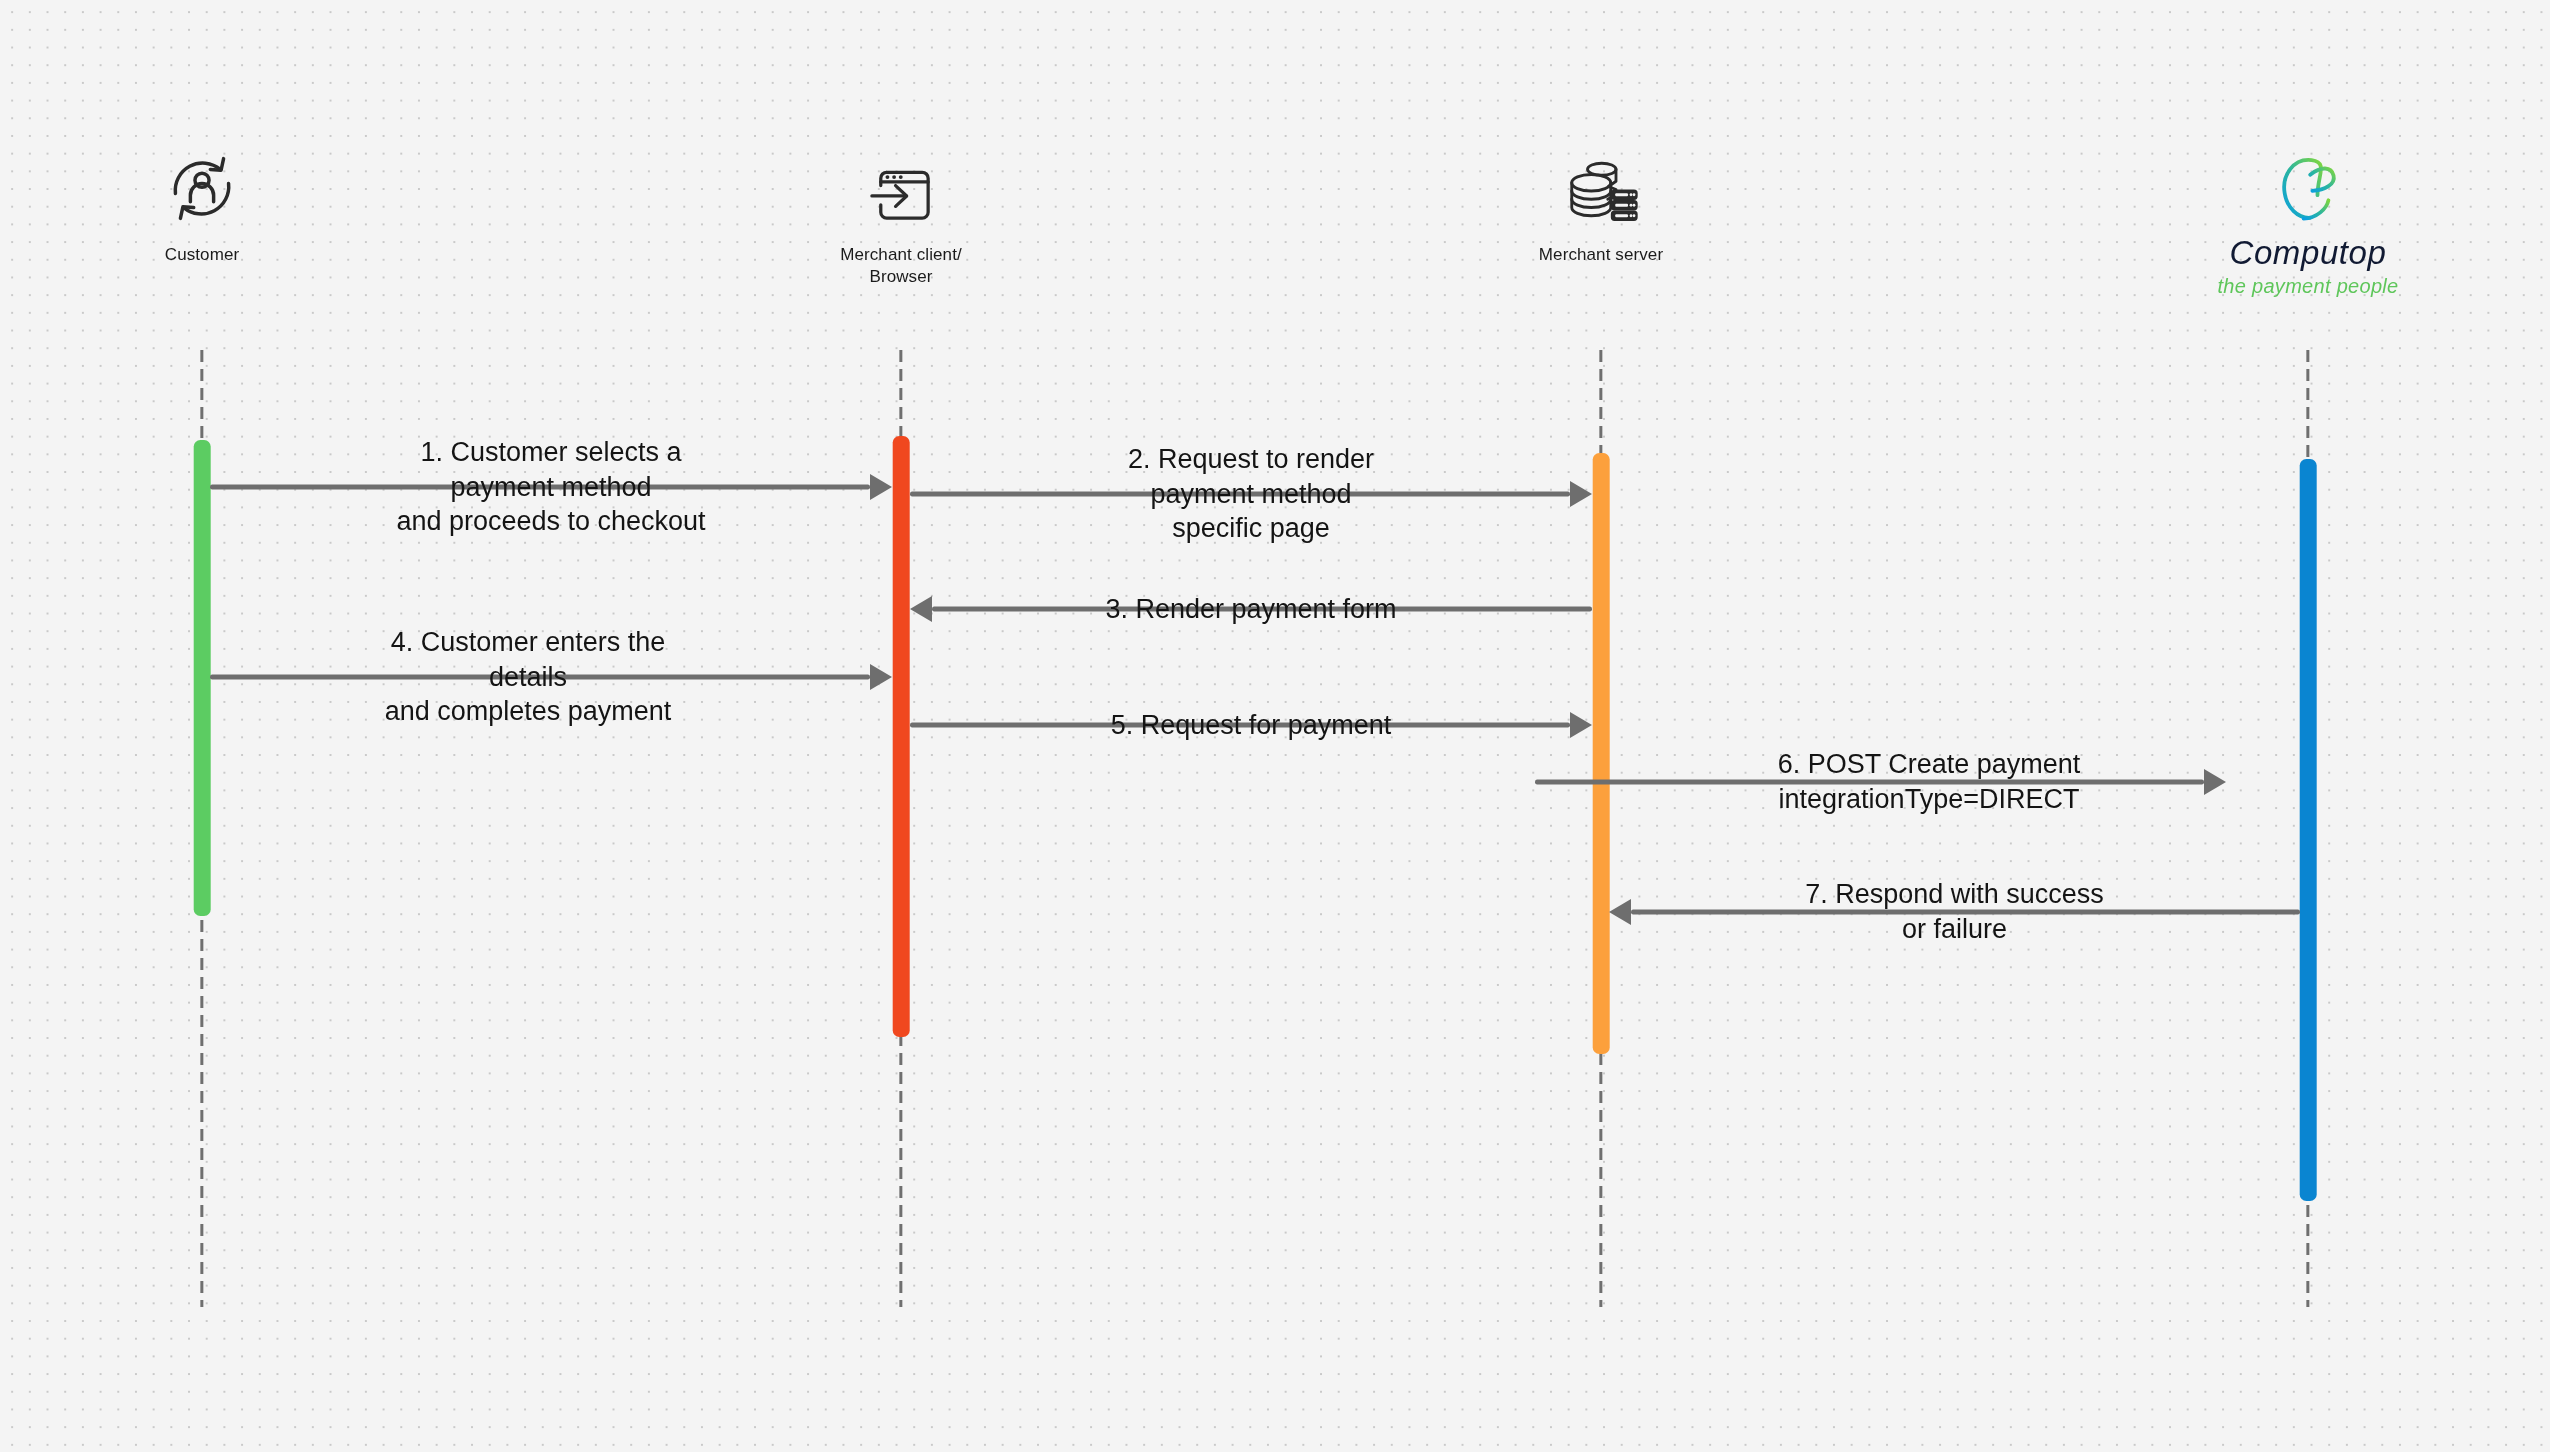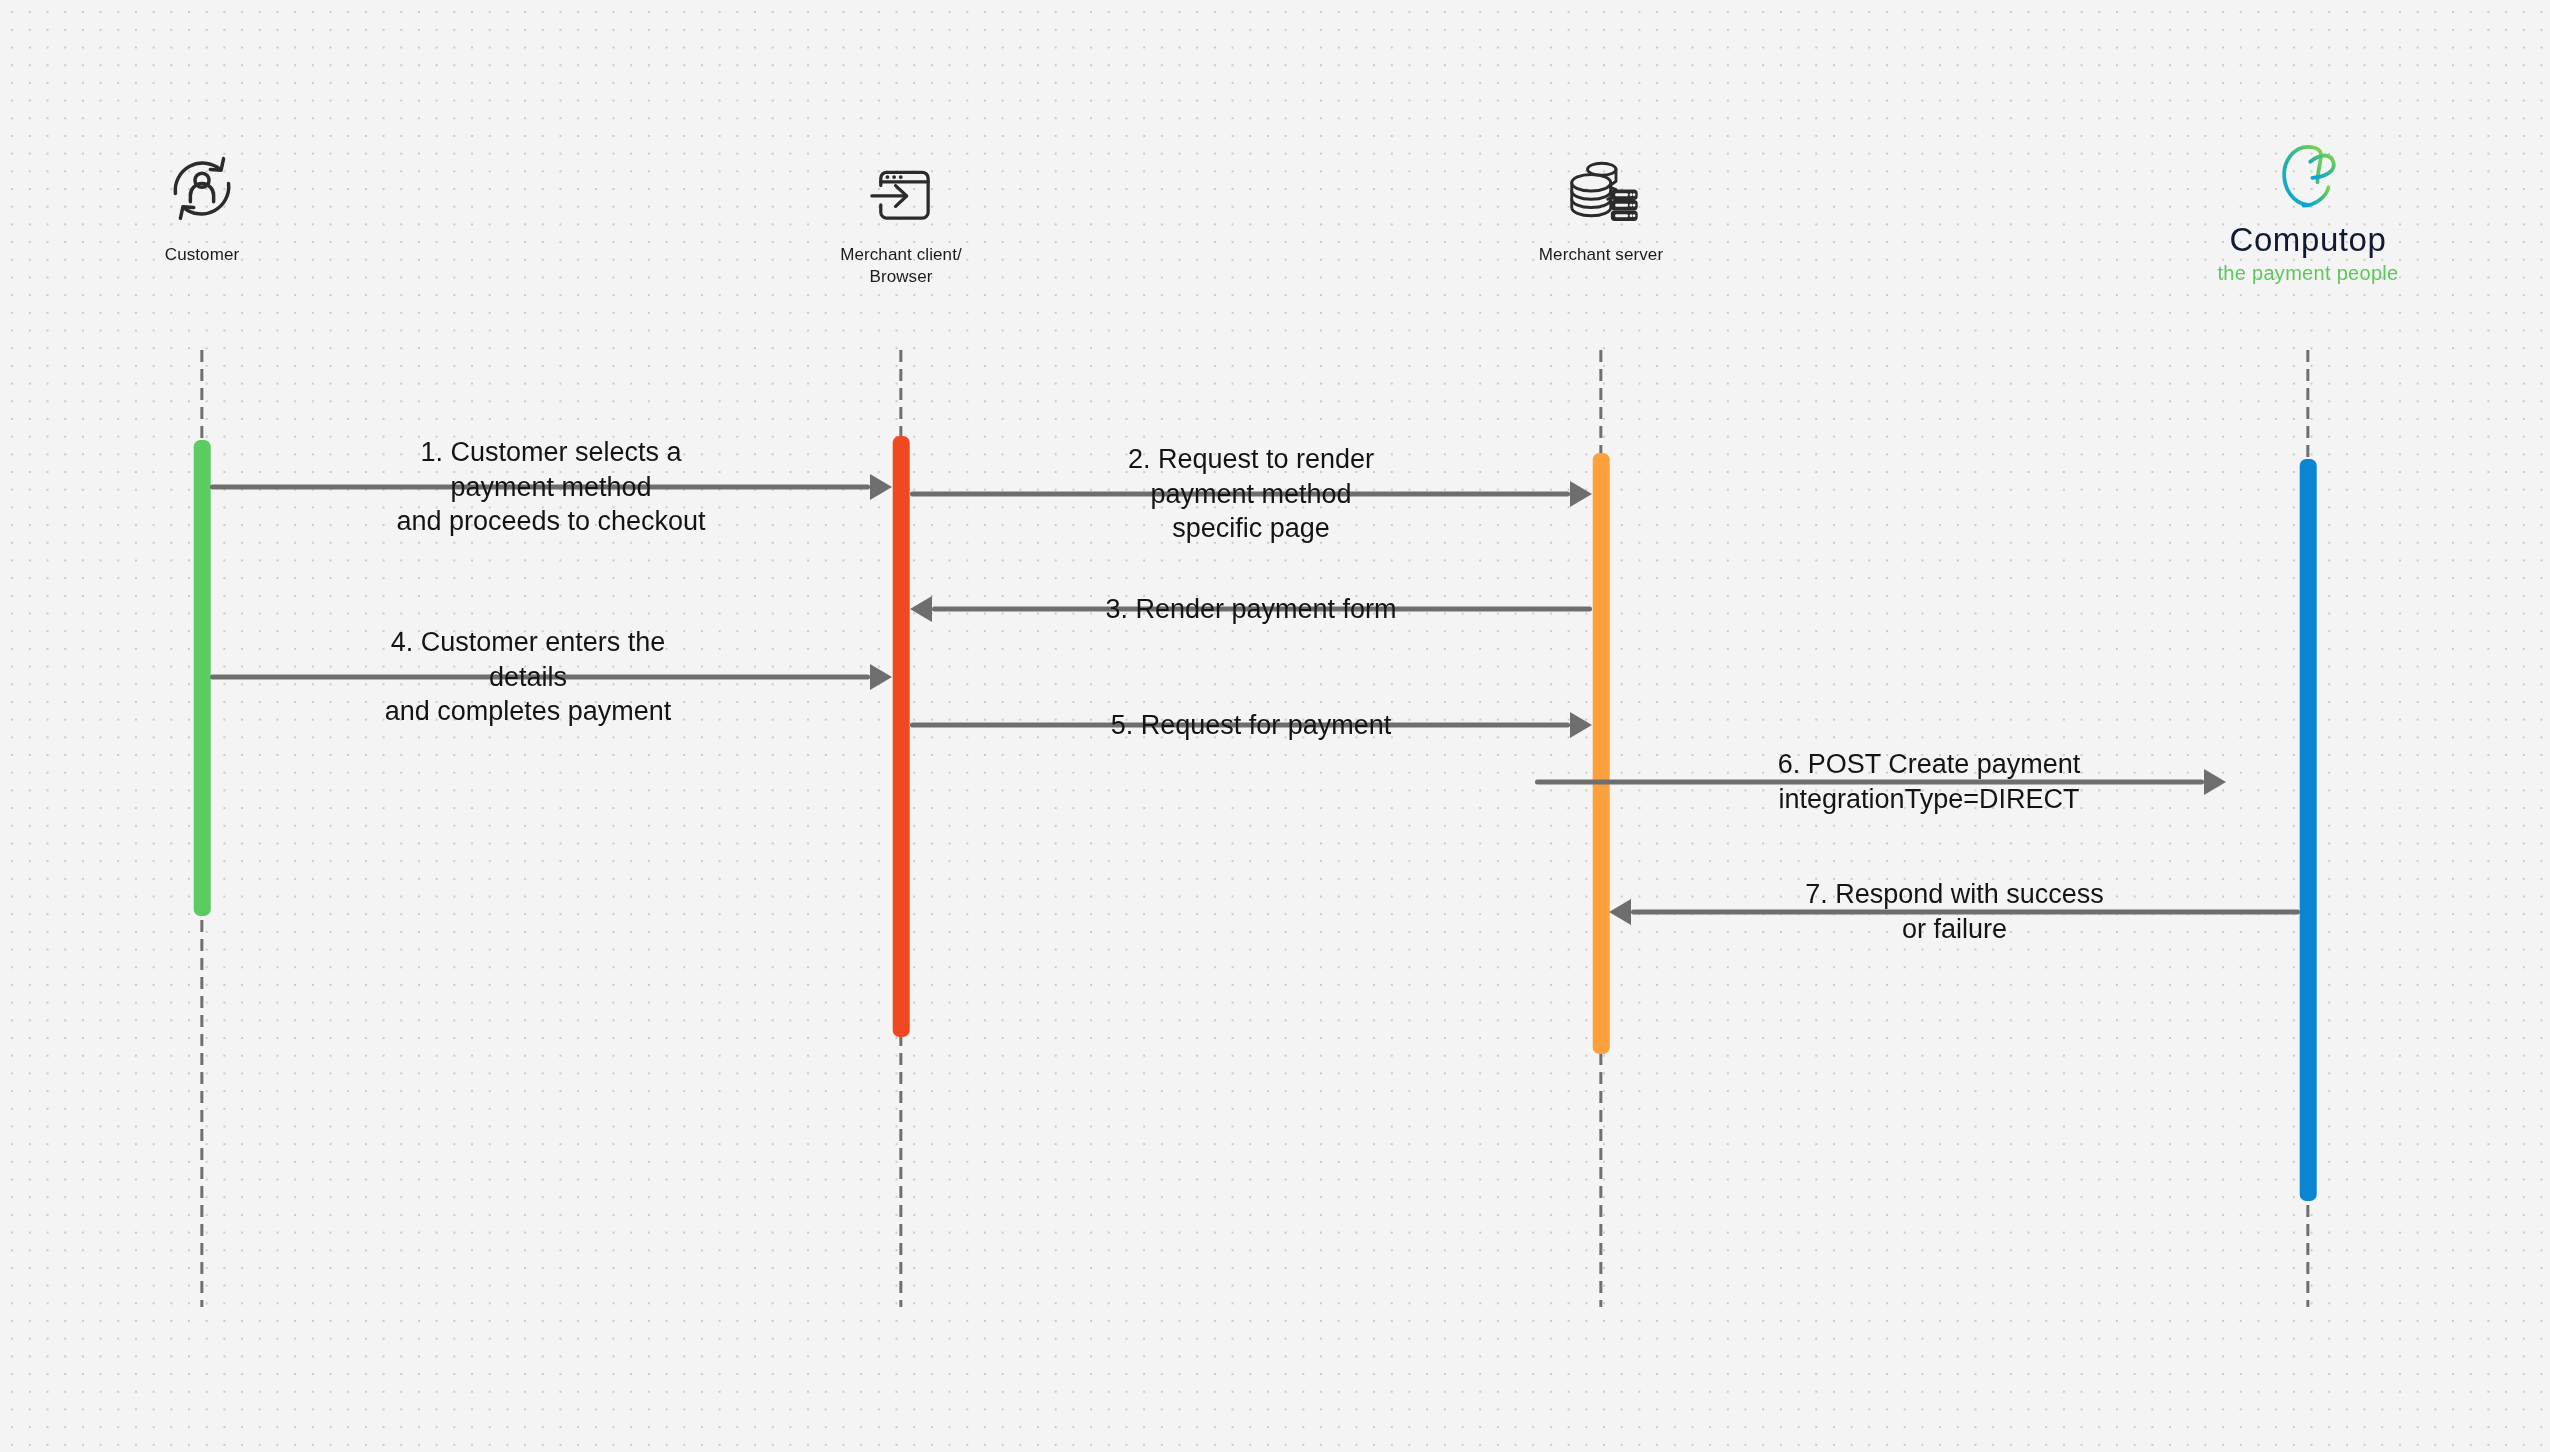--- a/index.html
+++ b/index.html
@@ -193,21 +193,21 @@
         <circle cx="99" cy="63" r="1.9" fill="#f4f4f4" stroke="none"></circle>
         <rect x="70" y="72" width="32" height="10" rx="3" fill="#2b2b2b" stroke="#2b2b2b"></rect>
         <rect x="74" y="75" width="17" height="4" rx="1.4" fill="#f4f4f4" stroke="none"></rect>
         <circle cx="95" cy="77" r="1.9" fill="#f4f4f4" stroke="none"></circle>
         <circle cx="99" cy="77" r="1.9" fill="#f4f4f4" stroke="none"></circle>
       </svg>
     </div>
     <div class="participant-label">Merchant server</div>
   </div>
 
-  <div class="participant" style="left:2308px; top:137px;">
+  <div class="participant" style="left:2308px; top:150px;font-style:italic;">
     <div class="logo-wrap">
       <svg width="73" height="83" viewBox="0 0 100 112" fill="none" stroke-width="5.2" stroke-linecap="round" stroke-linejoin="round">
         <defs>
           <linearGradient id="ctgrad" x1="0" y1="100%" x2="100%" y2="0%">
             <stop offset="0%" stop-color="#0a9fe0"></stop>
             <stop offset="48%" stop-color="#2ab5a0"></stop>
             <stop offset="100%" stop-color="#7fd63f"></stop>
           </linearGradient>
         </defs>
         <path d="M63 61 C63 34 78 16 55 13 C30 10 14 34 18 58 C21 78 36 93 53 92" stroke="url(#ctgrad)"></path>

